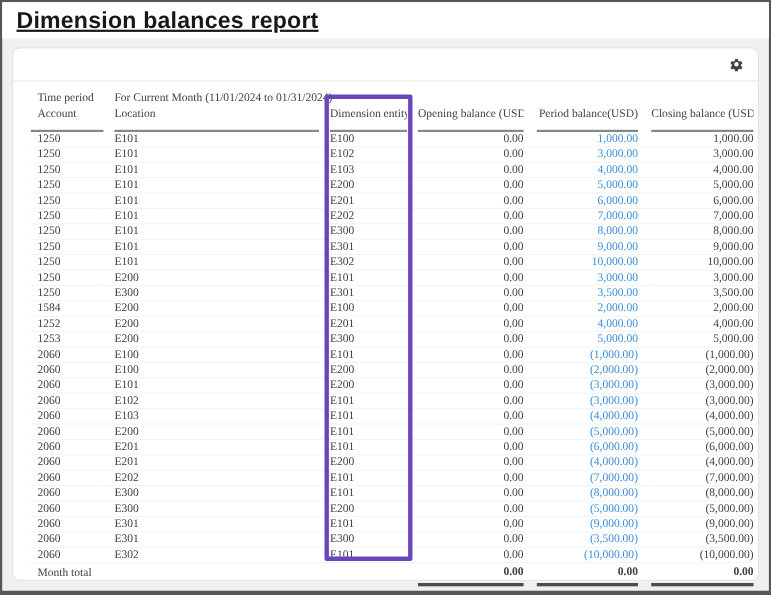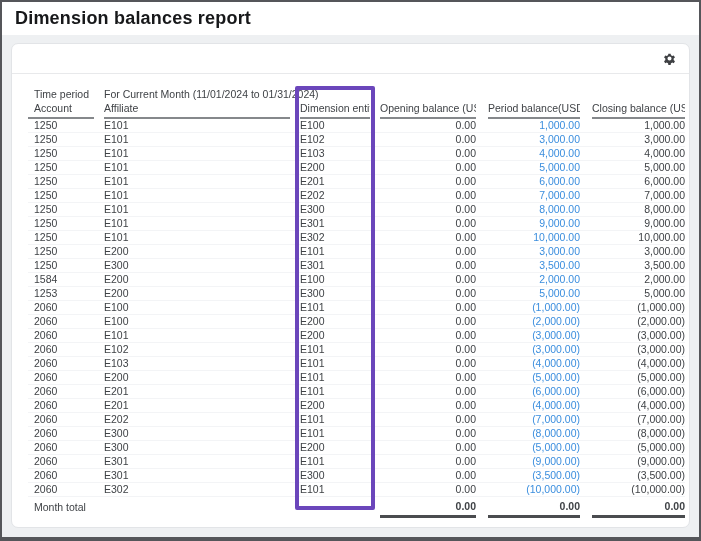--- a/index.html
+++ b/index.html
@@ -12,50 +12,50 @@
     border-bottom-width: 4px;
     overflow: hidden;
   }
   .title-band {
     position: absolute; left: 0; top: 0; right: 0; height: 33px;
     background: #ffffff;
     display: flex; align-items: center;
     padding-left: 13px;
   }
   .title-band h1 {
-    font-size: 18px; font-weight: 700; color: #17181a; letter-spacing: .2px;
+    font-size: 21px; font-weight: 700; color: #17181a; letter-spacing: .2px; text-decoration: underline;
   }
   .card {
     position: absolute; left: 9px; top: 41px; right: 9px; bottom: 9px;
     background: #ffffff;
     border: 1px solid #e2e4e7;
     border-radius: 7px;
   }
   .card-toolbar {
     position: relative; height: 30px;
     border-bottom: 1px solid #e8e9eb;
   }
   .gear-btn {
     position: absolute; right: 12px; top: 8px;
     width: 15px; height: 15px;
     background: none; border: none; cursor: pointer;
     display: flex; align-items: center; justify-content: center;
   }
   .gear-btn svg { width: 13px; height: 13px; fill: #3e4043; }
-  .report-area { margin: 13px 6px 0 16px; }
+  .report-area { margin: 8px 6px 0 16px; font-family: Liberation Serif, serif; }
   table.report {
     width: 657px;
     table-layout: fixed;
     border-collapse: collapse;
     font-size: 10.5px;
     color: #3f4246;
   }
   td, th { padding: 0; height: 13px; line-height: 13px; white-space: nowrap; overflow: hidden; }
   tr.meta-row td { height: 15px; line-height: 15px; }
-  tr.head-row th { height: 15px; line-height: 13px; font-weight: 400; vertical-align: bottom; padding-bottom: 2px; }
+  tr.head-row th { height: 15px; line-height: 13px; font-weight: 400; vertical-align: bottom; padding-bottom: 8px; }
   tr.head-row th.c-col { border-bottom: 2px solid #85888b; }
   .t { text-align: left; }
   .num { text-align: right; }
   .col1 { padding-left: 6px; }
   tbody.data tr td { border-bottom: 1px solid #f3f4f6; }
   td.period a { color: var(--link-blue, #3b8ede); text-decoration: none; }
   tr.total-row td { height: 18px; line-height: 18px; font-weight: 700; }
   tr.total-row td.tot-num {
     border-top: 1px solid #8e9194;
     border-bottom: 3px solid #4a4c4f;
@@ -104,21 +104,21 @@
       </colgroup>
       <thead>
         <tr class="meta-row">
           <td class="t col1">Time period</td>
           <td></td>
           <td class="t" colspan="9">For Current Month (11/01/2024 to 01/31/2024)</td>
         </tr>
         <tr class="head-row">
           <th class="t col1 c-col">Account</th>
           <th></th>
-          <th class="t c-col">Affiliate</th>
+          <th class="t c-col">Location</th>
           <th></th>
           <th class="t c-col">Dimension entity</th>
           <th></th>
           <th class="num c-col">Opening balance (USD)</th>
           <th></th>
           <th class="num c-col">Period balance(USD)</th>
           <th></th>
           <th class="num c-col">Closing balance (USD)</th>
         </tr>
       </thead>
@@ -271,20 +271,33 @@
             <td></td>
             <td class="t">E200</td>
             <td></td>
             <td class="t">E100</td>
             <td></td>
             <td class="num">0.00</td>
             <td></td>
             <td class="num period"><a href="#">2,000.00</a></td>
             <td></td>
             <td class="num">2,000.00</td>
+          </tr>
+          <tr>
+            <td class="t col1">1252</td>
+            <td></td>
+            <td class="t">E200</td>
+            <td></td>
+            <td class="t">E201</td>
+            <td></td>
+            <td class="num">0.00</td>
+            <td></td>
+            <td class="num period"><a href="#">4,000.00</a></td>
+            <td></td>
+            <td class="num">4,000.00</td>
           </tr>
           <tr>
             <td class="t col1">1253</td>
             <td></td>
             <td class="t">E200</td>
             <td></td>
             <td class="t">E300</td>
             <td></td>
             <td class="num">0.00</td>
             <td></td>

